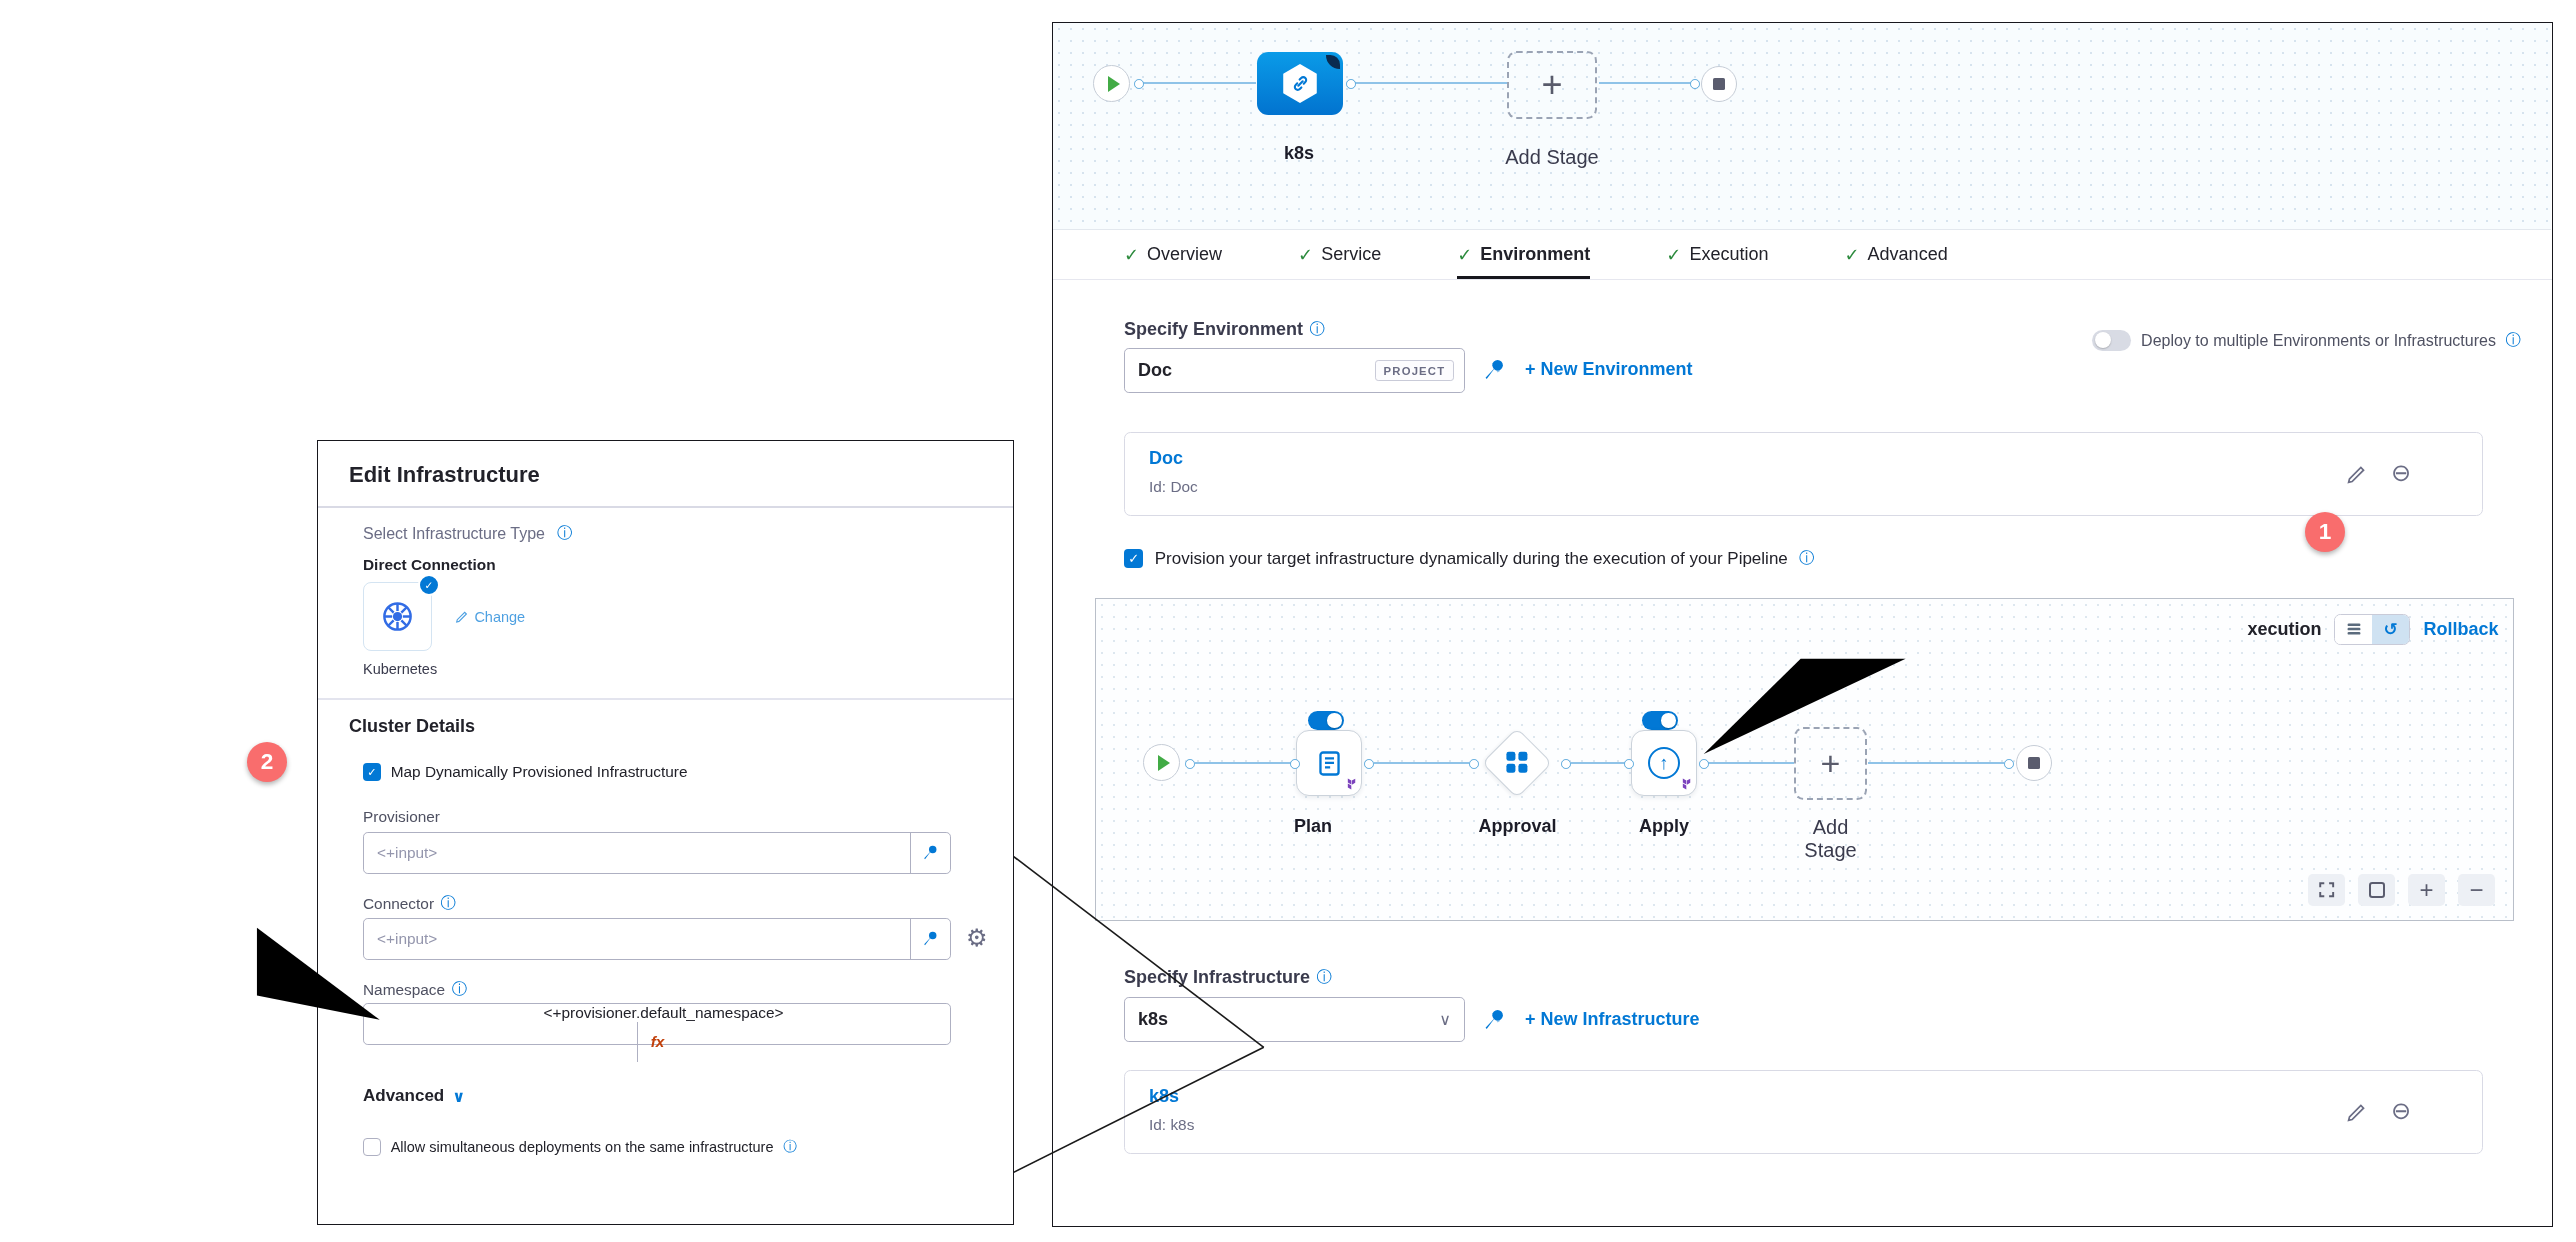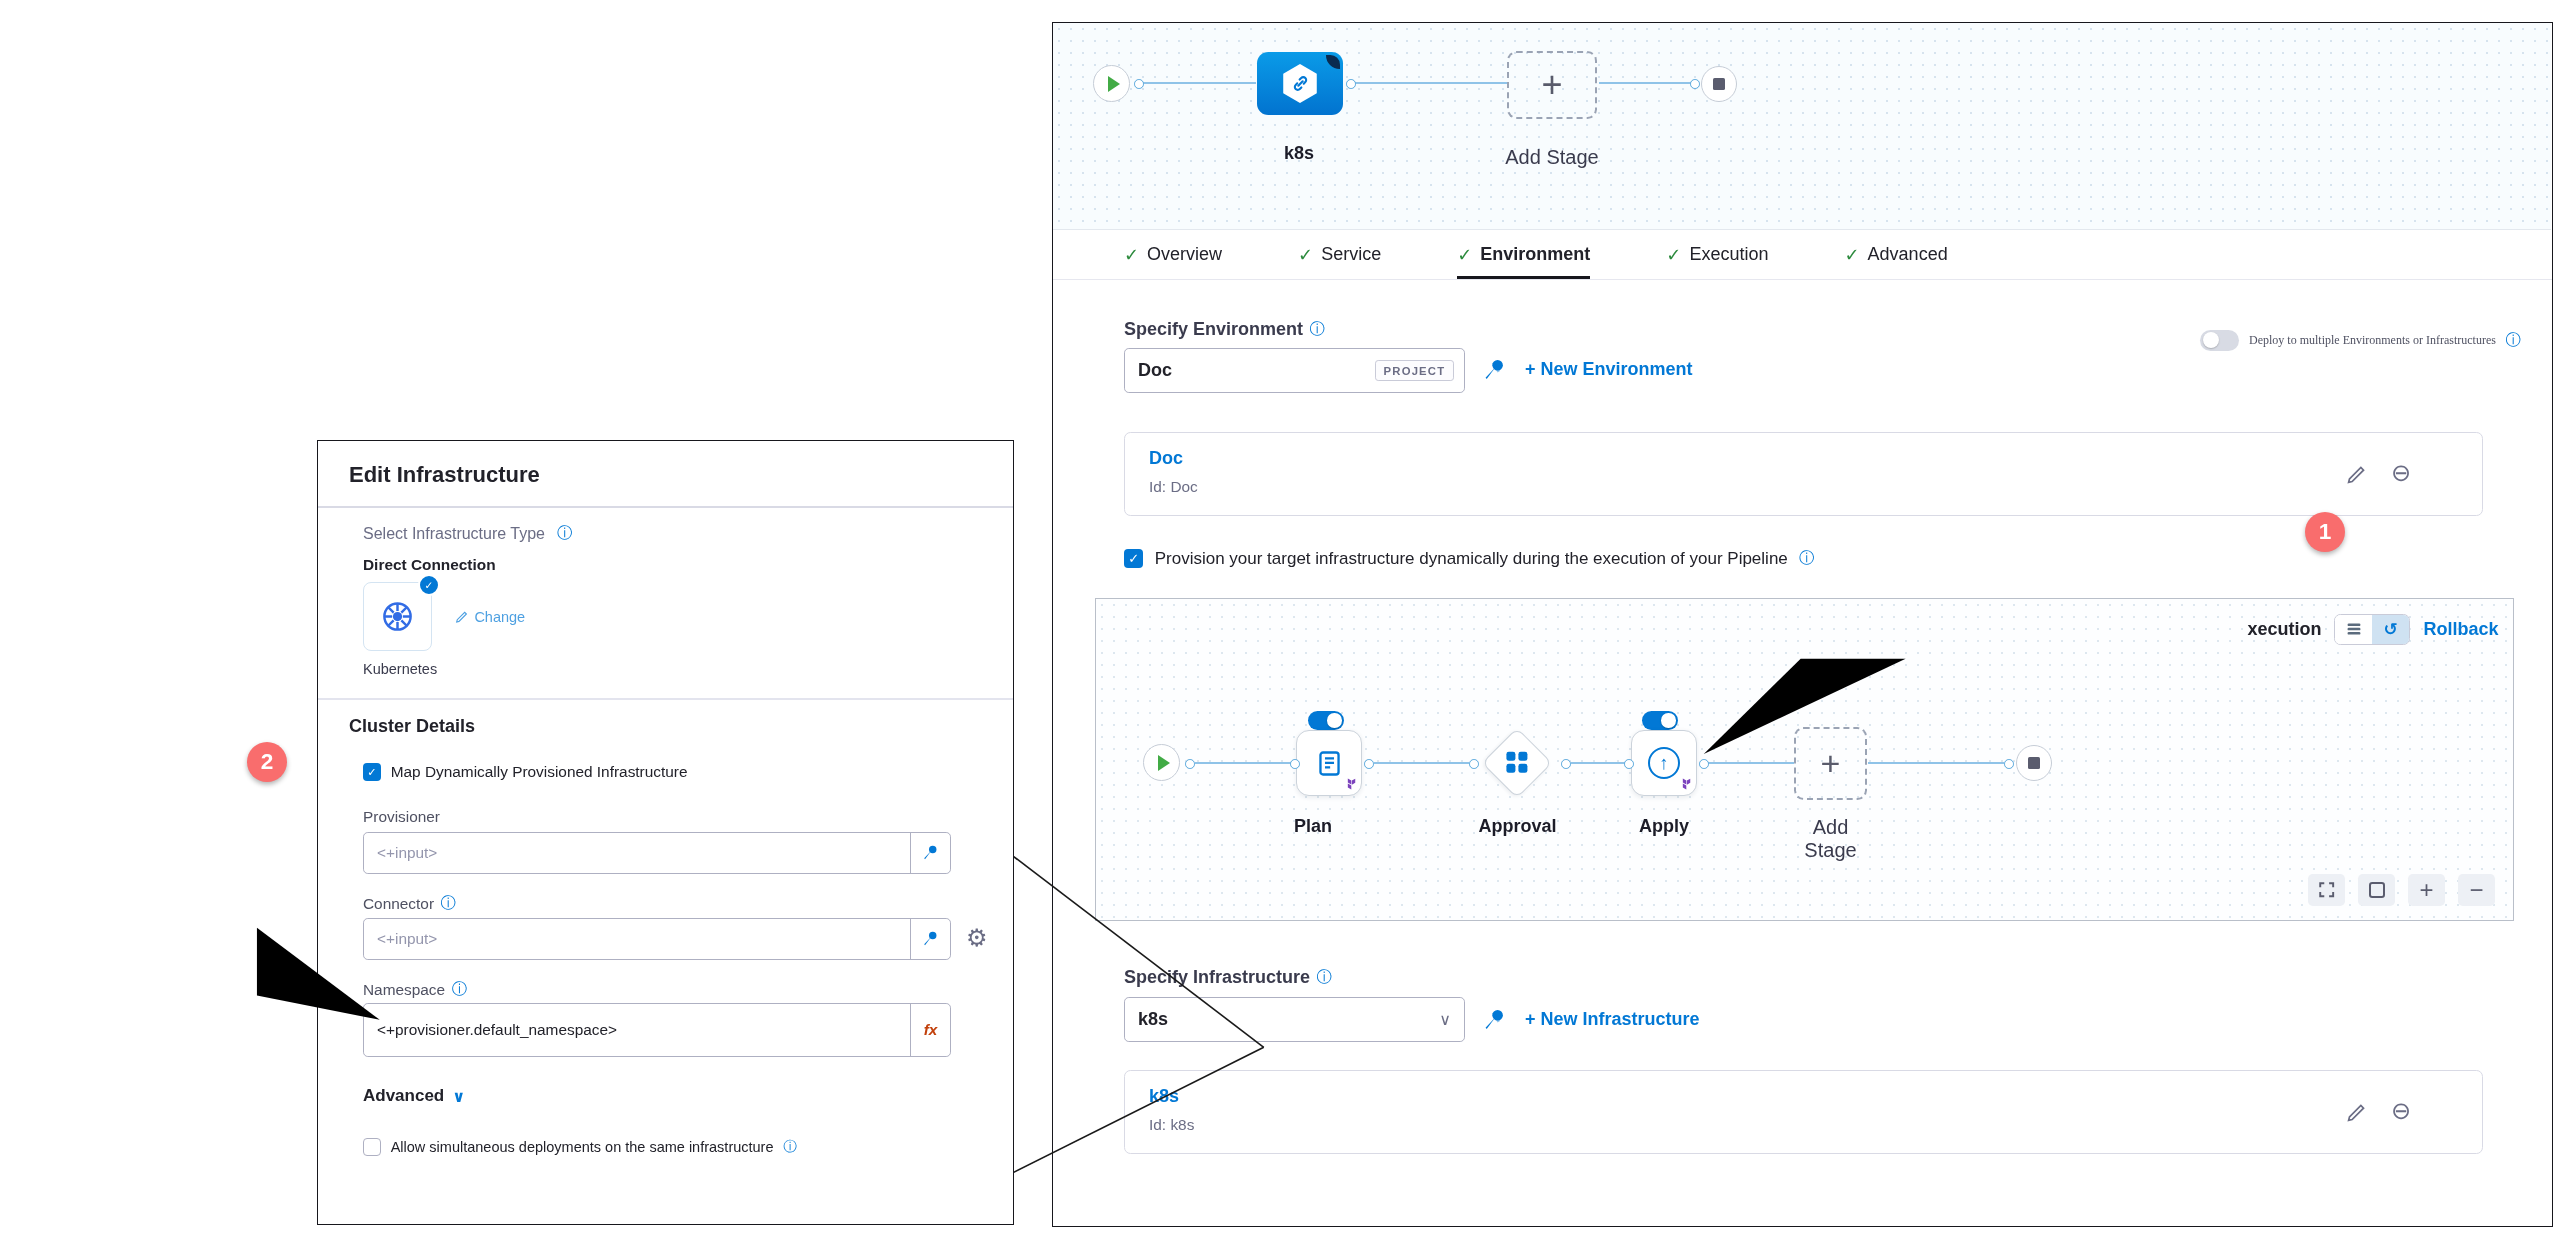--- a/index.html
+++ b/index.html
@@ -145,21 +145,21 @@
       <circle cx="14.5" cy="8" r="4.6"></circle>
       <path d="M11.6 11.2 L5 20 L4 19 L12.3 10"></path>
       <path d="M9.5 6.5 l5 8 2-1.5 -5-8z" opacity="0.45"></path>
     </svg>
     <span class="abs link" style="left:472px;top:336px;font-size:18px;">+ New Environment</span>
 
     <div class="abs flex" style="right:31px;top:307px;gap:9.7px;">
       <div class="toggle toggle-off" style="position:relative;">
           <div class="knob"></div>
         </div>
-      <span style="font-size:12px;color:#4f5162;font-family:Liberation Serif, serif;">Deploy to multiple Environments or Infrastructures</span>
+      <span style="font-size:16px;color:#4f5162;">Deploy to multiple Environments or Infrastructures</span>
       <span class="info">ⓘ</span>
     </div>
 
     <div class="card" style="left:71px;top:409px;width:1359px;height:84px;">
       <span class="card-title">Doc</span>
       <span class="card-id">Id: Doc</span>
       <svg class="abs" style="right:115px;top:31px;" width="21" height="21" viewBox="0 0 24 24">
           <path d="M3 21l1-4L17 4l3 3L7 20l-4 1z" fill="none" stroke="#6b6d85" stroke-width="2"></path>
         </svg>
       <span class="abs" style="right:71px;top:26px;font-size:24px;color:#6b6d85;">⊖</span>
@@ -368,21 +368,21 @@
           <path d="M11.6 11.2 L5 20 L4 19 L12.3 10"></path>
         </svg>
       </div>
     </div>
     <span class="abs" style="left:648px;top:483px;font-size:24px;color:#6b6d85;">⚙</span>
 
     <div class="abs flex" style="left:45px;top:538px;gap:6.5px;">
       <span style="font-size:15.4px;color:#4f5162;">Namespace</span>
       <span class="info">ⓘ</span>
     </div>
-    <div class="input-box" style="left:45px;top:562px;width:588px;height:54px;">
+    <div class="input-box" style="left:45px;top:562px;width:588px;height:42px;flex-direction:column;">
       <span style="font-size:15.4px;color:#22222a;padding-left:13px;flex:1;">&lt;+provisioner.default_namespace&gt;</span>
       <div class="mt-cell">
         <span style="font-size:15.4px;font-weight:700;font-style:italic;color:#c2410c;">fx</span>
       </div>
     </div>
 
     <div class="abs flex" style="left:45px;top:645px;gap:8px;">
       <span style="font-size:17px;font-weight:700;">Advanced</span>
       <span style="color:#0278d5;font-size:16px;font-weight:700;">∨</span>
     </div>

